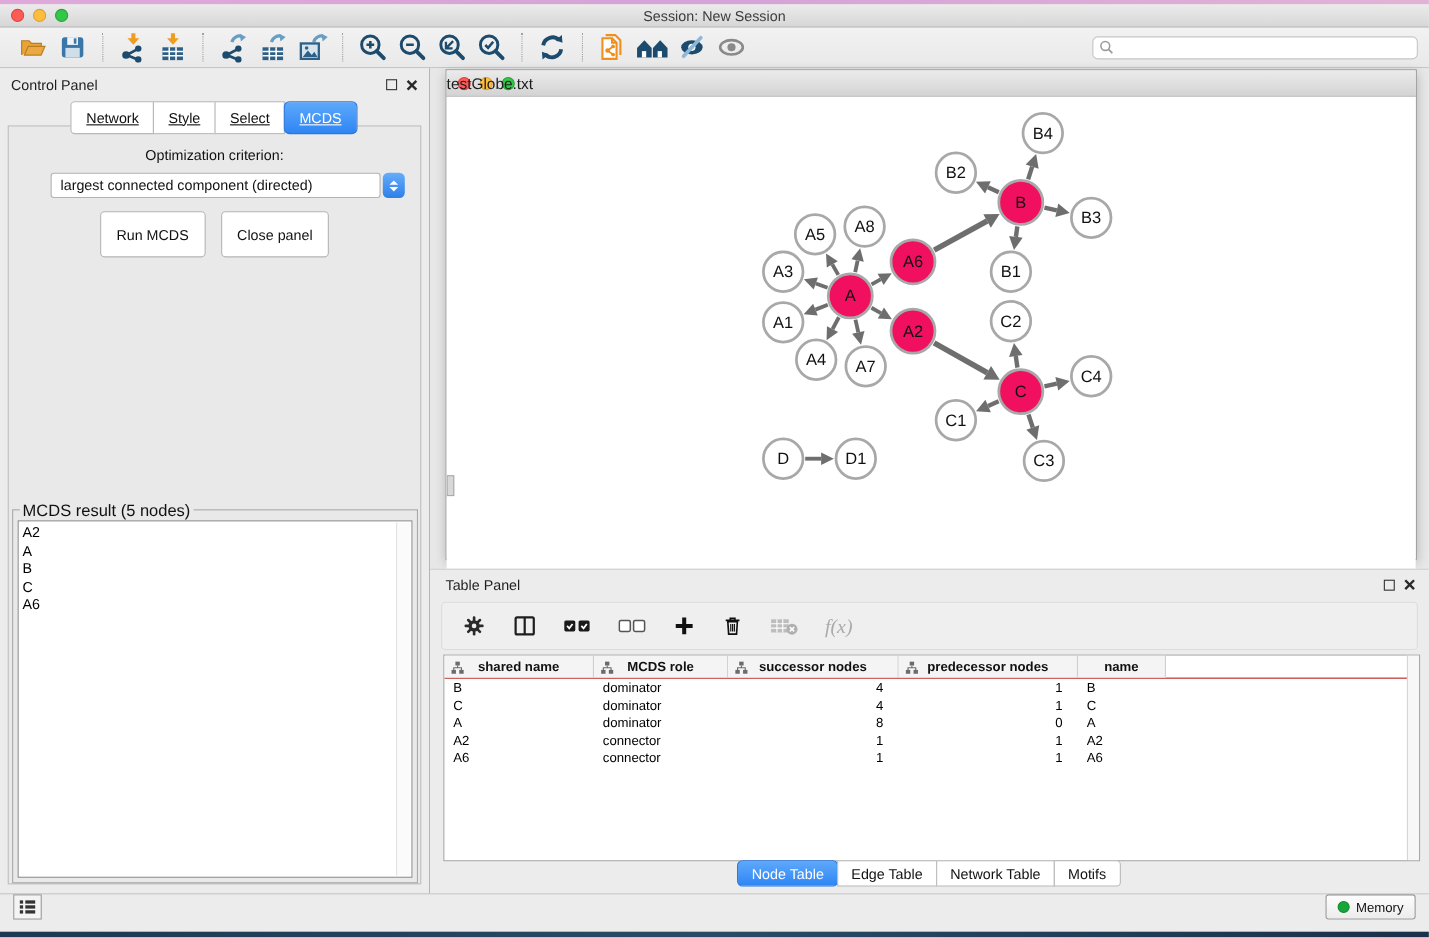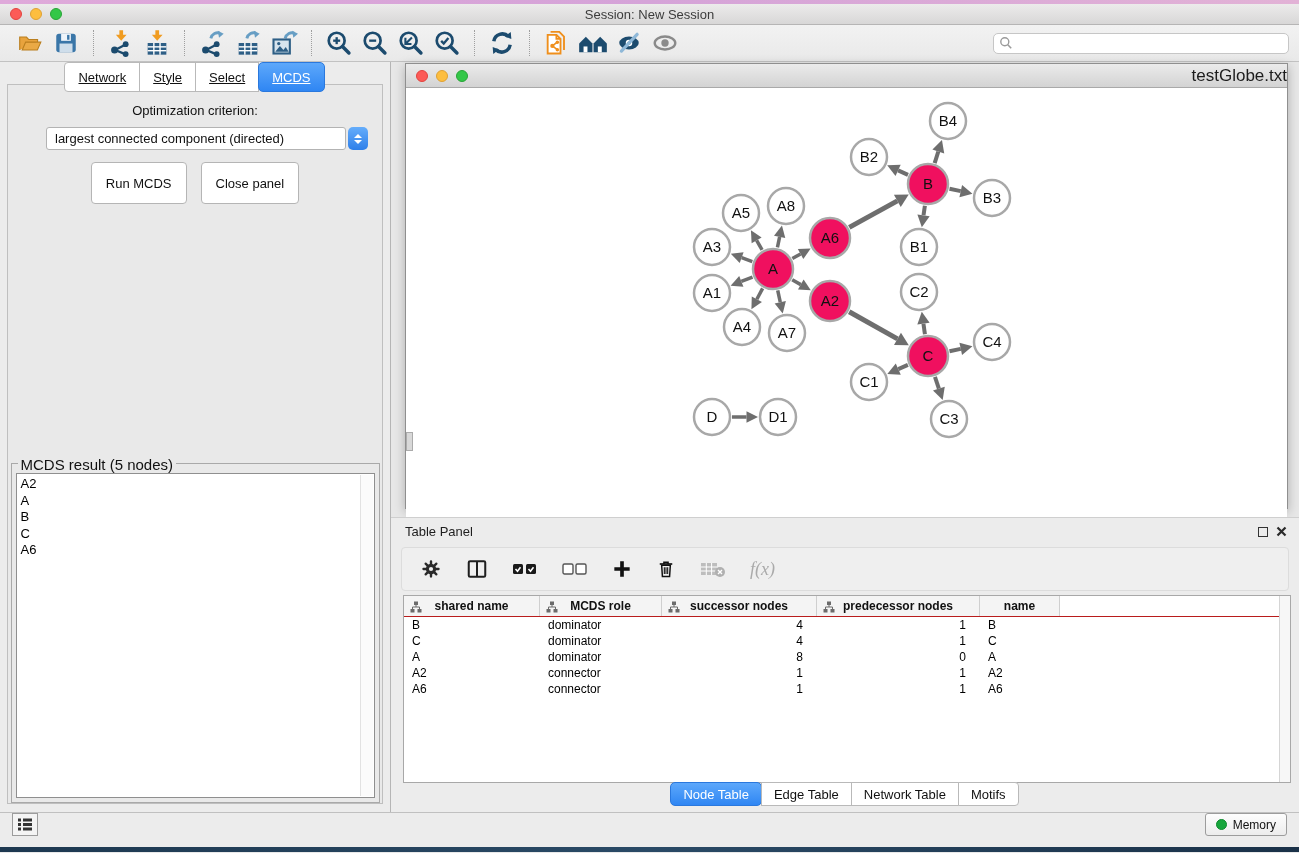--- a/index.html
+++ b/index.html
@@ -65,21 +65,21 @@
   .result-list { width:100%; height:100%; background:#fff; border:1px solid #8f8f8f; position:relative;
                  padding:2px 16px 2px 4px; overflow:hidden; }
   .result-item { font-size:13px; line-height:16.5px; color:#000; }
   .result-scroll { position:absolute; top:1px; right:1px; bottom:1px; width:13px; background:#fbfbfb; border-left:1px solid #e2e2e2; }
 
   
   .net-window { position:absolute; left:14px; top:1px; width:883px; height:446px; border:1px solid #8f8f8f;
                 box-shadow:0 3px 10px rgba(0,0,0,0.25); background:#fff; }
   .net-titlebar { height:24px; background:linear-gradient(#ebebeb,#d3d3d3); border-bottom:1px solid #a9a9a9;
                   display:flex; align-items:center; position:relative; }
-  .net-title { position:absolute; left:0; right:0; text-align:right; font-size:17px; color:#1c1c1c; }
+  .net-title { position:absolute; left:0; right:12px; text-align:left; font-size:14px; color:#1c1c1c; }
   .net-canvas { position:relative; width:100%; height:492px; background:#fff; overflow:hidden; }
   .net-canvas svg.graph { position:absolute; left:0; top:0; }
   .scroll-nub-v { position:absolute; left:0; top:344px; width:7px; height:19px; background:#d8d8d8; border:1px solid #ababab; }
   .scroll-nub-h { position:absolute; left:437px; bottom:0; width:18px; height:6px; background:#d8d8d8; border:1px solid #ababab; }
   .resize-grip { position:absolute; right:1px; bottom:1px; }
 
   
   .table-panel { position:absolute; left:0; right:0; top:455px; bottom:0; background:#ececec; border-top:1px solid #cfcfcf; }
   .tp-header { height:27px; display:flex; align-items:center; padding:0 12px 0 14px; }
   .tp-title { font-size:13px; color:#1e1e1e; }
@@ -290,20 +290,29 @@
             <line x1="8.8" y1="8.8" x2="12.2" y2="12.2" stroke="#9a9a9a" stroke-width="1.6"></line>
           </svg>
       </span>
       <input class="search-input" type="text" placeholder="" style="">
     </span>
   </div>
 
   <div class="main">
 
     <div class="control-panel">
+      <div class="cp-header">
+        <span class="cp-title">Control Panel</span>
+        <span class="panel-icons">
+          <span class="float-ic"></span>
+          <svg width="11" height="11" viewBox="0 0 11 11">
+              <path d="M1.5 1.5l8 8M9.5 1.5l-8 8" stroke="#2a2a2a" stroke-width="2.2"></path>
+            </svg>
+        </span>
+      </div>
       <div class="cp-tabs" id="cp-tabs">
           <div class="cp-tab">Network</div>
           <div class="cp-tab">Style</div>
           <div class="cp-tab">Select</div>
           <div class="cp-tab sel">MCDS</div>
         </div>
       <div class="cp-content">
         <div class="opt-label">Optimization criterion:</div>
         <div class="combo">
           <div class="combo-field">largest connected component (directed)</div>

